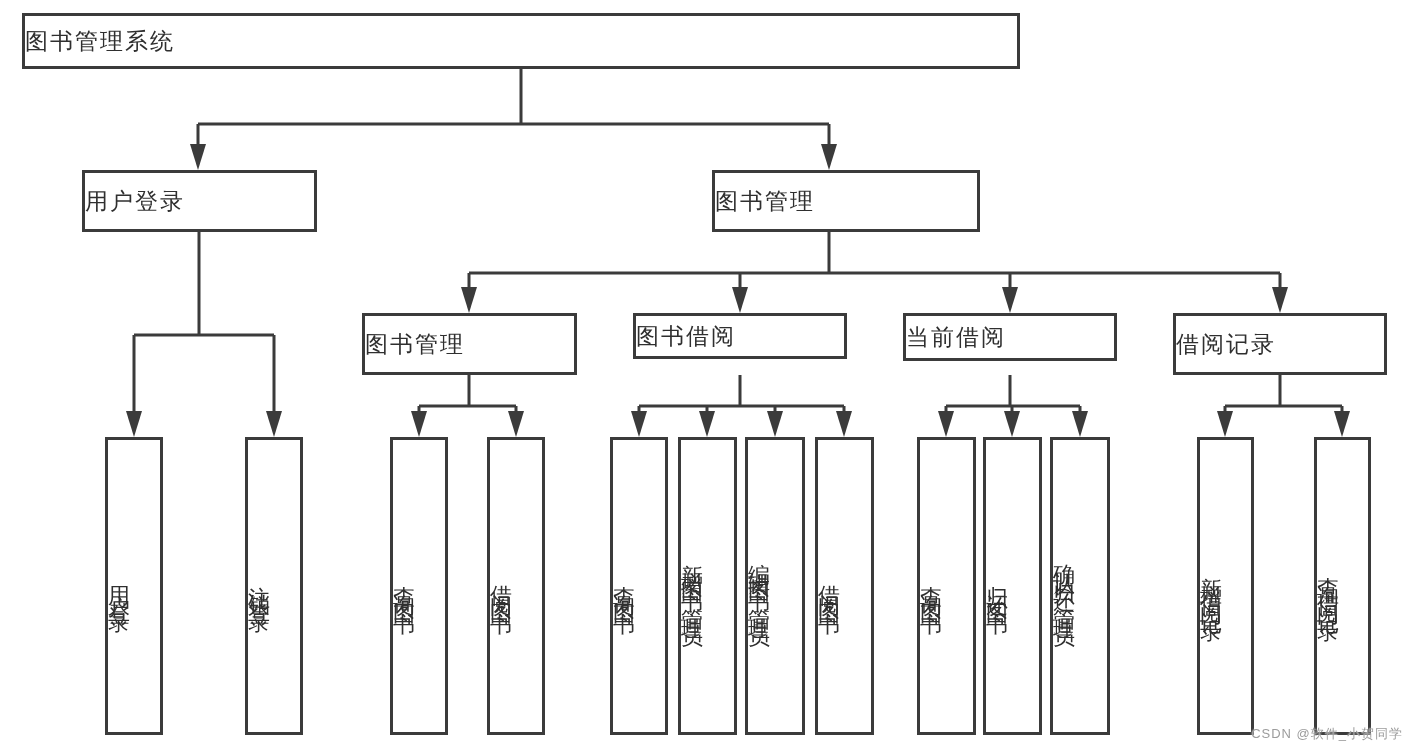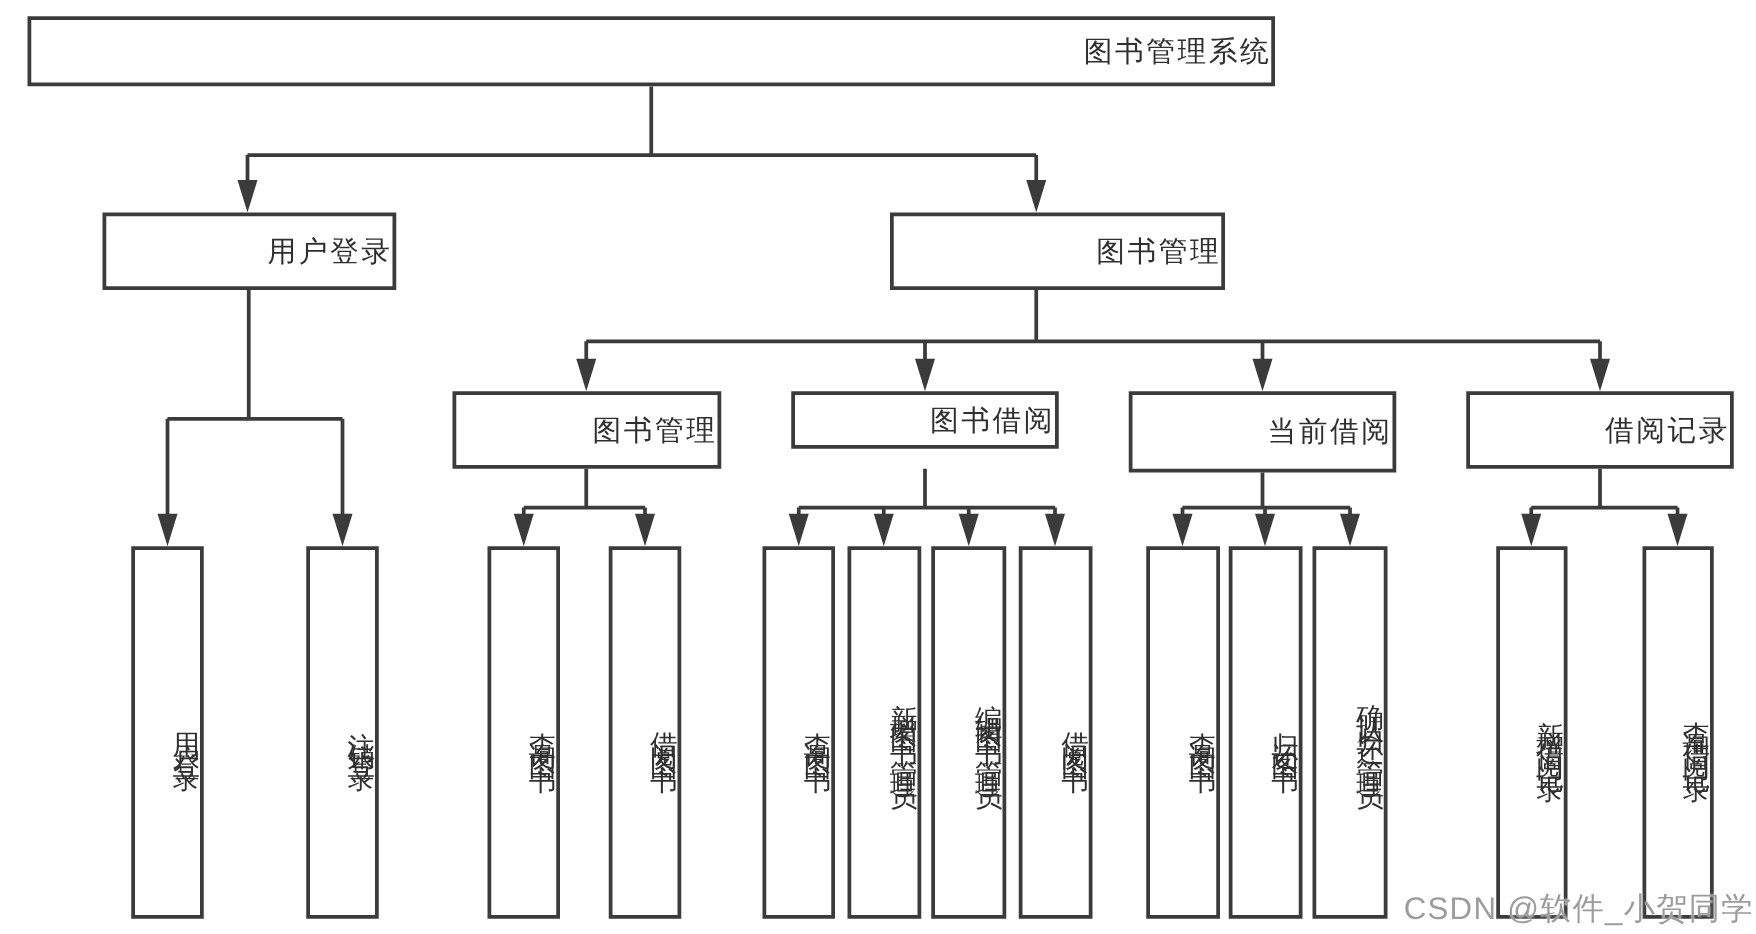--- a/index.html
+++ b/index.html
@@ -32,40 +32,40 @@
     fill: var(--line, #3b3b3b);
     stroke: none;
   }
   .box {
     position: absolute;
     box-sizing: border-box;
     background: var(--box-fill, #ffffff);
     border: 3px solid var(--line, #3b3b3b);
     display: flex;
     align-items: center;
-    justify-content: flex-end;
+    justify-content: flex-start;
     color: var(--text, #2f2f2f);
   }
   .box.h span {
     font-size: 23px;
     letter-spacing: 2px;
     white-space: nowrap;
   }
   .box.v span {
     writing-mode: vertical-rl;
     font-size: 22px;
     letter-spacing: 9px;
     line-height: 1;
     white-space: nowrap;
   }
   .watermark {
     position: absolute;
     right: 2px;
     bottom: 4px;
-    font-size: 25px;
+    font-size: 13px;
     letter-spacing: 1px;
     color: var(--watermark, #9c9c9c);
     text-shadow: 0 0 2px #ffffff;
     white-space: nowrap;
   }
 </style>
 </head>
 <body>
 
 <div class="stage">
@@ -116,21 +116,21 @@
   <div class="box h" style="left:712px; top:170px; width:268px; height:62px">
     <span>图书管理</span>
   </div>
 
   <div class="box h" style="left:362px; top:313px; width:215px; height:62px">
     <span>图书管理</span>
   </div>
   <div class="box h" style="left:633px; top:313px; width:214px; height:46px">
     <span>图书借阅</span>
   </div>
-  <div class="box h" style="left:903px; top:313px; width:214px; height:65px">
+  <div class="box h" style="left:903px; top:313px; width:214px; height:48px">
     <span>当前借阅</span>
   </div>
   <div class="box h" style="left:1173px; top:313px; width:214px; height:62px">
     <span>借阅记录</span>
   </div>
 
   <div class="box v" style="left:105px; top:437px; width:58px; height:298px">
     <span>用户登录</span>
   </div>
   <div class="box v" style="left:245px; top:437px; width:58px; height:298px">

